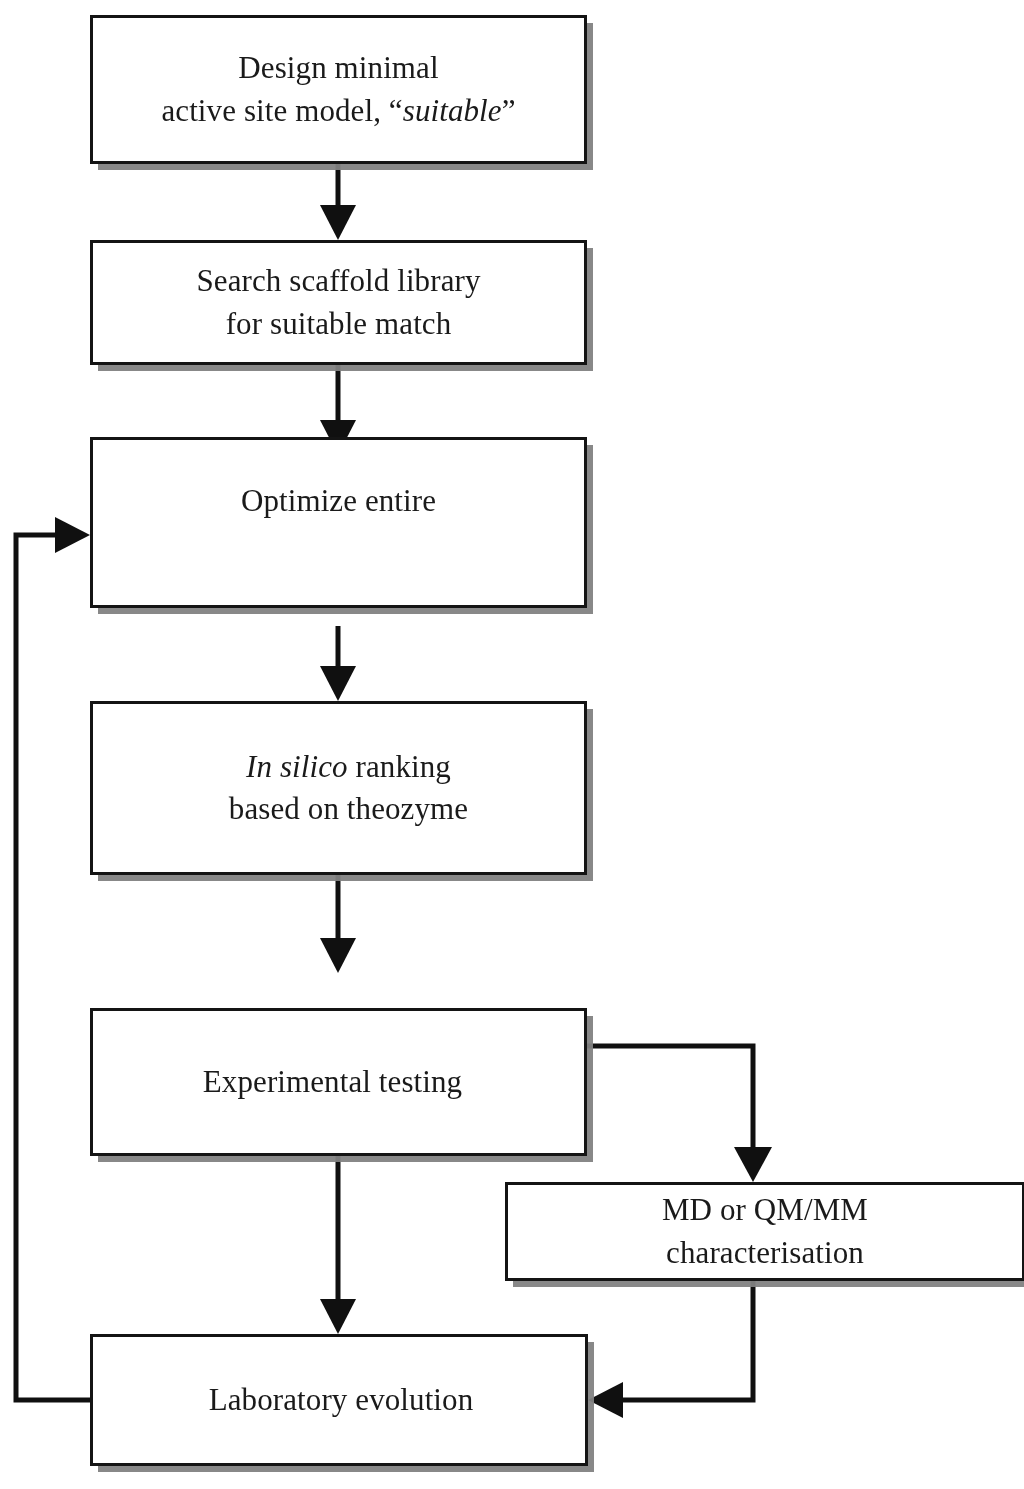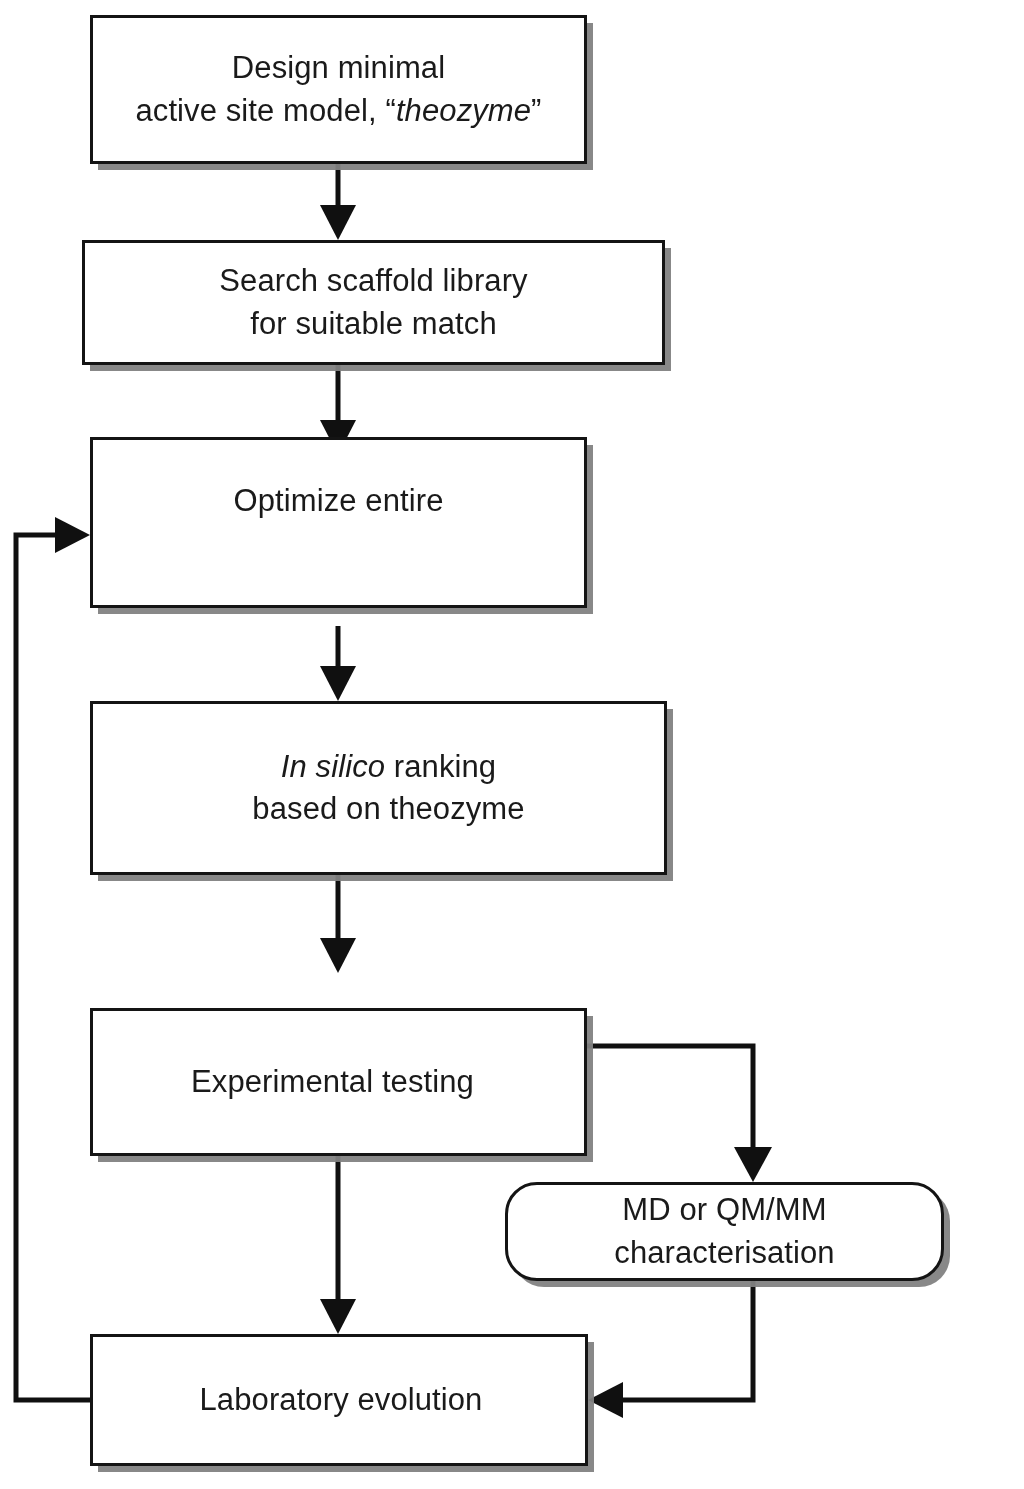--- a/index.html
+++ b/index.html
@@ -5,21 +5,21 @@
   html, body {
     margin: 0;
     padding: 0;
     background: #ffffff;
   }
   #canvas {
     position: relative;
     width: 1024px;
     height: 1489px;
     background: #ffffff;
-    font-family: Liberation Sans, sans-serif;
+    font-family: Liberation Serif, serif;
     overflow: hidden;
   }
 
   
   .box {
     position: absolute;
     box-sizing: border-box;
     background: #ffffff;
     border: 3px solid #141414;
     box-shadow: 7px 7px 0 -1px rgba(130,130,130,0.95);
@@ -30,25 +30,25 @@
     color: #1a1a1a;
     font-size: 31px;
     line-height: 1.36;
     letter-spacing: 0.1px;
   }
   .box .txt { width: 100%; padding: 0 10px; }
   .box em { font-style: italic; }
 
   
   #box-theozyme     { left: 90px;  top: 15px;   width: 497px; height: 149px; }
-  #box-scaffold     { left: 82px;  top: 240px;  width: 583px; height: 125px; }
+  #box-scaffold     { left: 90px;  top: 240px;  width: 497px; height: 125px; }
   #box-optimize     { left: 90px;  top: 437px;  width: 497px; height: 171px; }
-  #box-ranking      { left: 90px;  top: 701px;  width: 577px; height: 174px; padding-left: 20px; }
+  #box-ranking      { left: 90px;  top: 701px;  width: 497px; height: 174px; padding-left: 20px; }
   #box-experimental { left: 90px;  top: 973px;  width: 497px; height: 148px; margin-top: 35px; }
-  #box-md           { left: 505px; top: 1182px; width: 439px; height: 99px; border-radius: 32px; }
+  #box-md           { left: 505px; top: 1182px; width: 520px; height: 99px; }
   #box-lab          { left: 90px;  top: 1334px; width: 498px; height: 132px; padding-left: 16px; }
 
   
   #box-experimental .txt { text-align: center; transform: translateX(-6px); }
   #box-lab .txt          { text-align: center; transform: translateX(-6px); }
 
   
   #connectors {
     position: absolute;
     left: 0; top: 0;
@@ -109,21 +109,21 @@
 
     <g>
       <path class="edge" d="M90,1400 L16,1400 L16,535 L62,535"></path>
       <polygon class="head" points="90,535 55,517 55,553"></polygon>
     </g>
   </svg>
 
   <div class="box" id="box-theozyme">
     <div class="txt">
       <span>Design minimal</span><br>
-      <span>active site model, “</span><em>theozyme</em><span>”</span>
+      <span>active site model, “</span><em>suitable</em><span>”</span>
     </div>
   </div>
 
   <div class="box" id="box-scaffold">
     <div class="txt">
       <span>Search scaffold library</span><br>
       <span>for suitable match</span>
     </div>
   </div>
 

